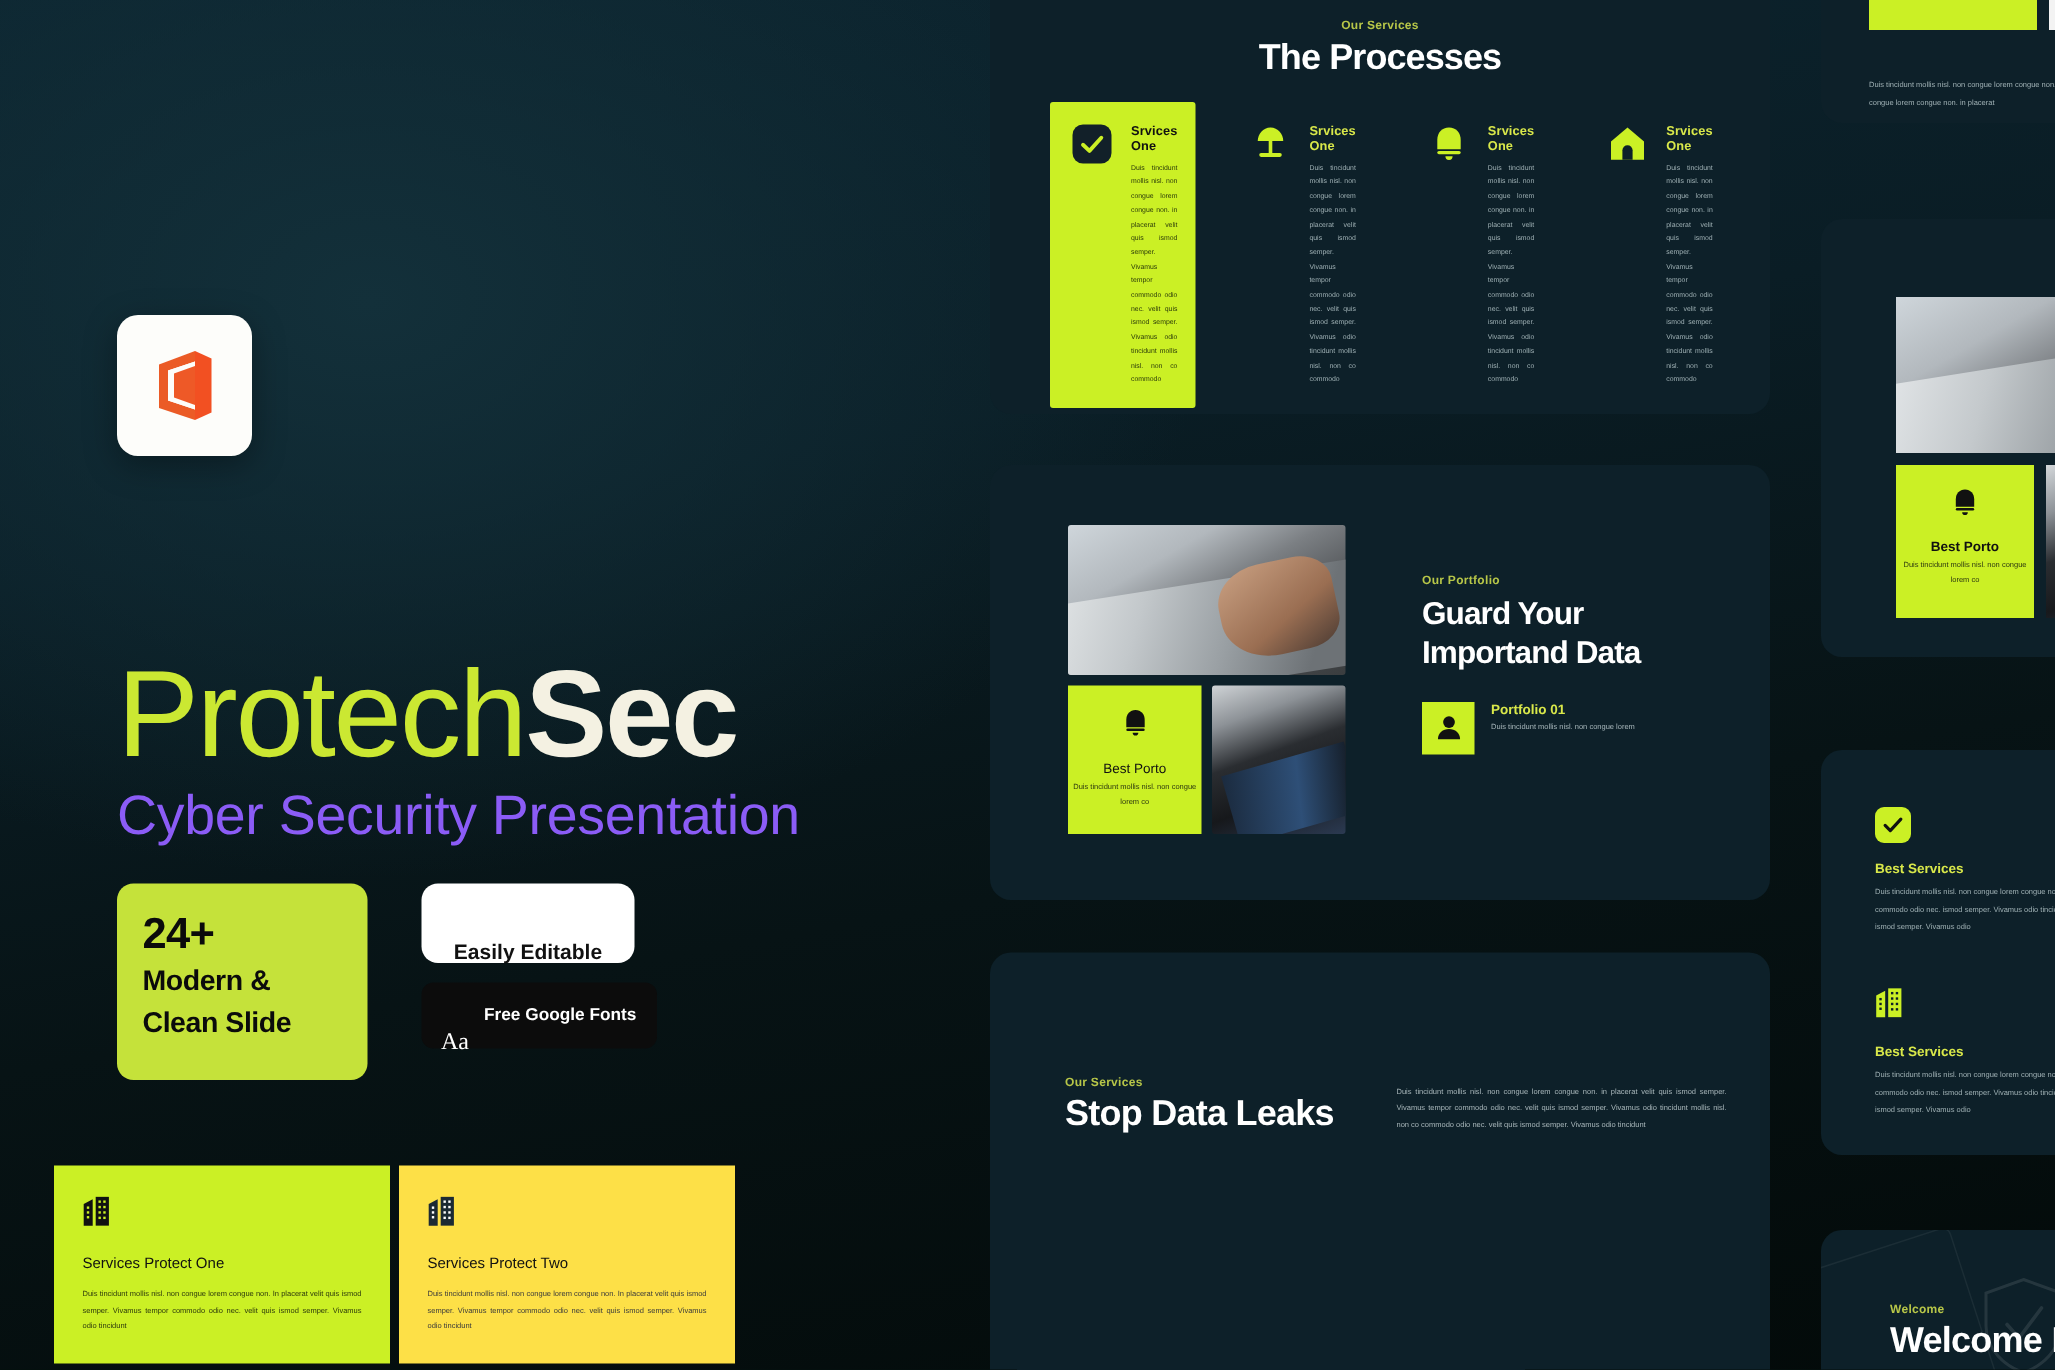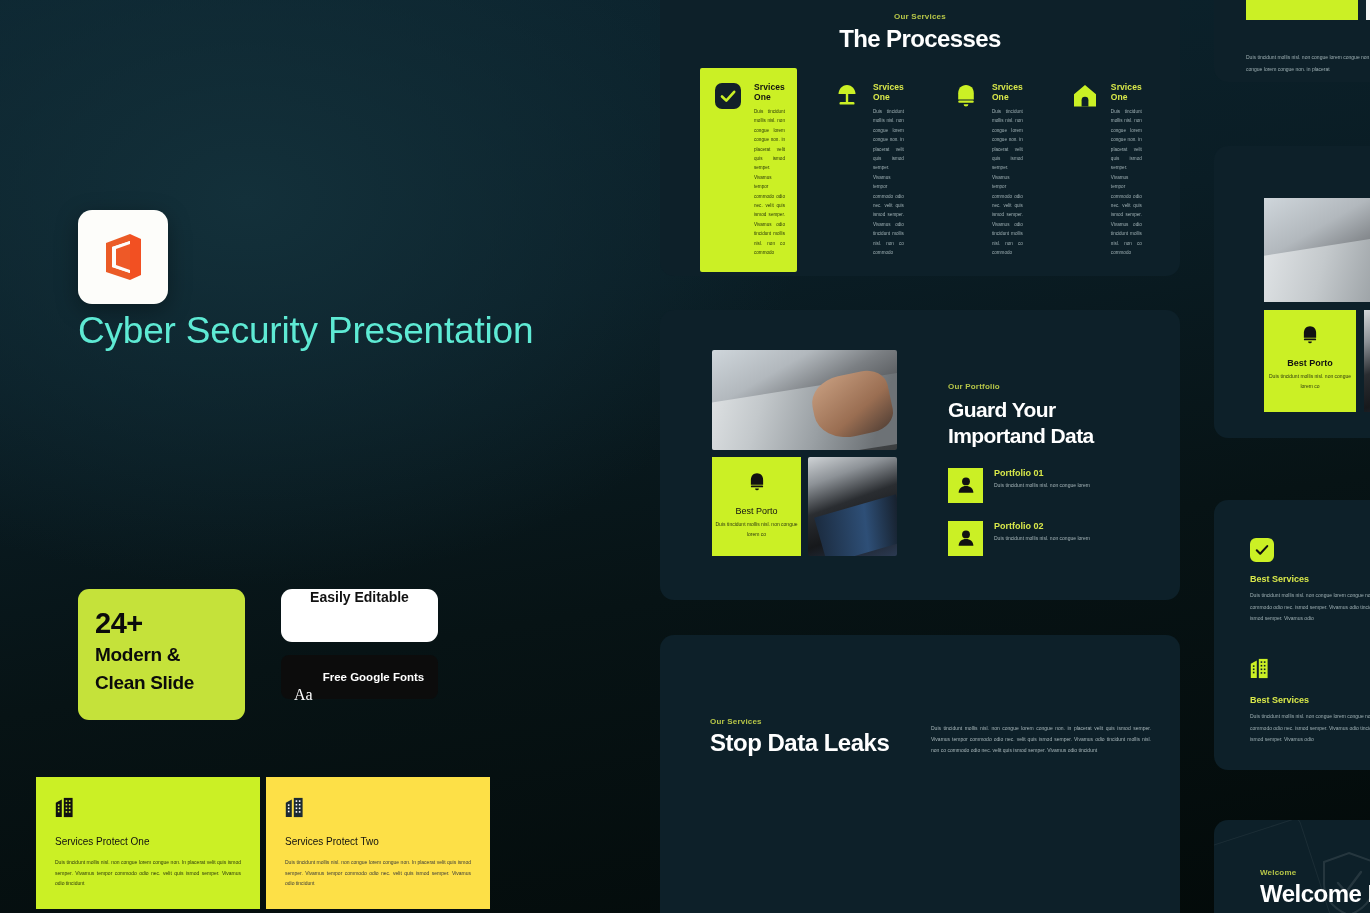--- a/index.html
+++ b/index.html
@@ -27,35 +27,35 @@
   }
   .hero-title {
     margin-top:134px;
     font-size:82px; line-height:.96; letter-spacing:-1.5px;
     font-weight:400; white-space:nowrap;
   }
   .hero-title .t1 { color:#cbe832; font-weight:300; }
   .hero-title .t2 { color:#f4f1e2; font-weight:700; }
   .hero-sub {
     margin-top:6px; font-size:37px; font-weight:300;
-    color:#5eead4; letter-spacing:-.2px;
+    color:#8b5cf6; letter-spacing:-.2px;
   }
 
   .badges { position:absolute; left:78px; top:589px; }
   .badge-row { display:flex; align-items:flex-start; gap:36px; }
   .badge-green {
     width:167px; height:131px; background:#c5e23a; border-radius:11px;
     padding:18px 0 0 17px; color:#0b0b0b;
   }
   .badge-green .big { font-size:29px; font-weight:700; line-height:1.15; letter-spacing:-.5px;}
   .badge-green .small { font-size:19px; font-weight:700; line-height:1.35; letter-spacing:-.3px; margin-top:2px;}
   .badge-col { display:flex; flex-direction:column; gap:13px; }
   .badge-white {
-    width:157px; height:53px; background:#fff; border-radius:11px;
-    display:flex; align-items:flex-start; justify-content:center;
+    width:142px; height:53px; background:#fff; border-radius:11px;
+    display:flex; align-items:flex-end; justify-content:center;
     color:#111; font-size:14px; font-weight:700;
   }
   .badge-dark {
     width:157px; height:44px; background:#0c0c0c; border-radius:8px;
     display:flex; align-items:center; gap:10px; padding-left:13px;
     color:#fff; font-size:11.5px; font-weight:700;
   }
   .badge-dark .aa { font-family:"Liberation Serif", serif; font-size:16px; font-weight:400;margin-top:36px; }
 
   
@@ -195,20 +195,23 @@
   <div class="hero">
     <div class="office-logo">
       <svg width="46" height="50" viewBox="0 0 46 50" aria-hidden="true">
         <path d="M6 11 L30 2 L30 48 L6 40 Z" fill="#eb5b26"></path>
         <path d="M30 2 L41 7 L41 43 L30 48 Z" fill="#f25022"></path>
         <path d="M12 15 L30 9 L30 41 L12 35 Z" fill="#ffffff"></path>
         <path d="M12 15 L30 9 L30 41 L12 35 Z" fill="#fdfdfa"></path>
         <path d="M16 17 L30 12 L30 38 L16 33 Z" fill="#ee5927"></path>
         <path d="M16 17 L30 12 L30 38 L16 33 Z" fill="#fdfdfa" opacity="0"></path>
       </svg>
+    </div>
+    <div class="hero-title">
+      <span class="t1">Protech</span><span class="t2">Sec</span>
     </div>
     <div class="hero-sub">Cyber Security Presentation</div>
   </div>
 
   <div class="badges">
     <div class="badge-row">
       <div class="badge-green">
         <div class="big">24+</div>
         <div class="small">Modern &amp;</div>
         <div class="small">Clean Slide</div>
@@ -319,32 +322,20 @@
               <circle cx="14" cy="9.4" r="5" fill="#111"></circle>
               <path d="M4.6 24 C4.6 18.6 8.8 15.2 14 15.2 C19.2 15.2 23.4 18.6 23.4 24 Z" fill="#111"></path>
             </svg>
         </span>
         <div>
           <h4>Portfolio 01</h4>
           <p>Duis tincidunt mollis nisl. non congue lorem</p>
         </div>
       </div>
 
-      <div class="pf-item">
-        <span class="pf-badge">
-          <svg viewBox="0 0 28 28" width="22" height="22">
-              <circle cx="14" cy="9.4" r="5" fill="#111"></circle>
-              <path d="M4.6 24 C4.6 18.6 8.8 15.2 14 15.2 C19.2 15.2 23.4 18.6 23.4 24 Z" fill="#111"></path>
-            </svg>
-        </span>
-        <div>
-          <h4>Portfolio 02</h4>
-          <p>Duis tincidunt mollis nisl. non congue lorem</p>
-        </div>
-      </div>
     </div>
   </div>
 
   <div class="slide" id="slide-leaks">
     <div class="leak-head">
       <div class="eyebrow">Our Services</div>
       <h2 class="slide-h">Stop Data Leaks</h2>
     </div>
     <div class="leak-desc">Duis tincidunt mollis nisl. non congue lorem congue non. in placerat velit quis ismod semper. Vivamus tempor commodo odio nec. velit quis ismod semper. Vivamus odio tincidunt mollis nisl. non co commodo odio nec. velit quis ismod semper. Vivamus odio tincidunt</div>
   </div>

